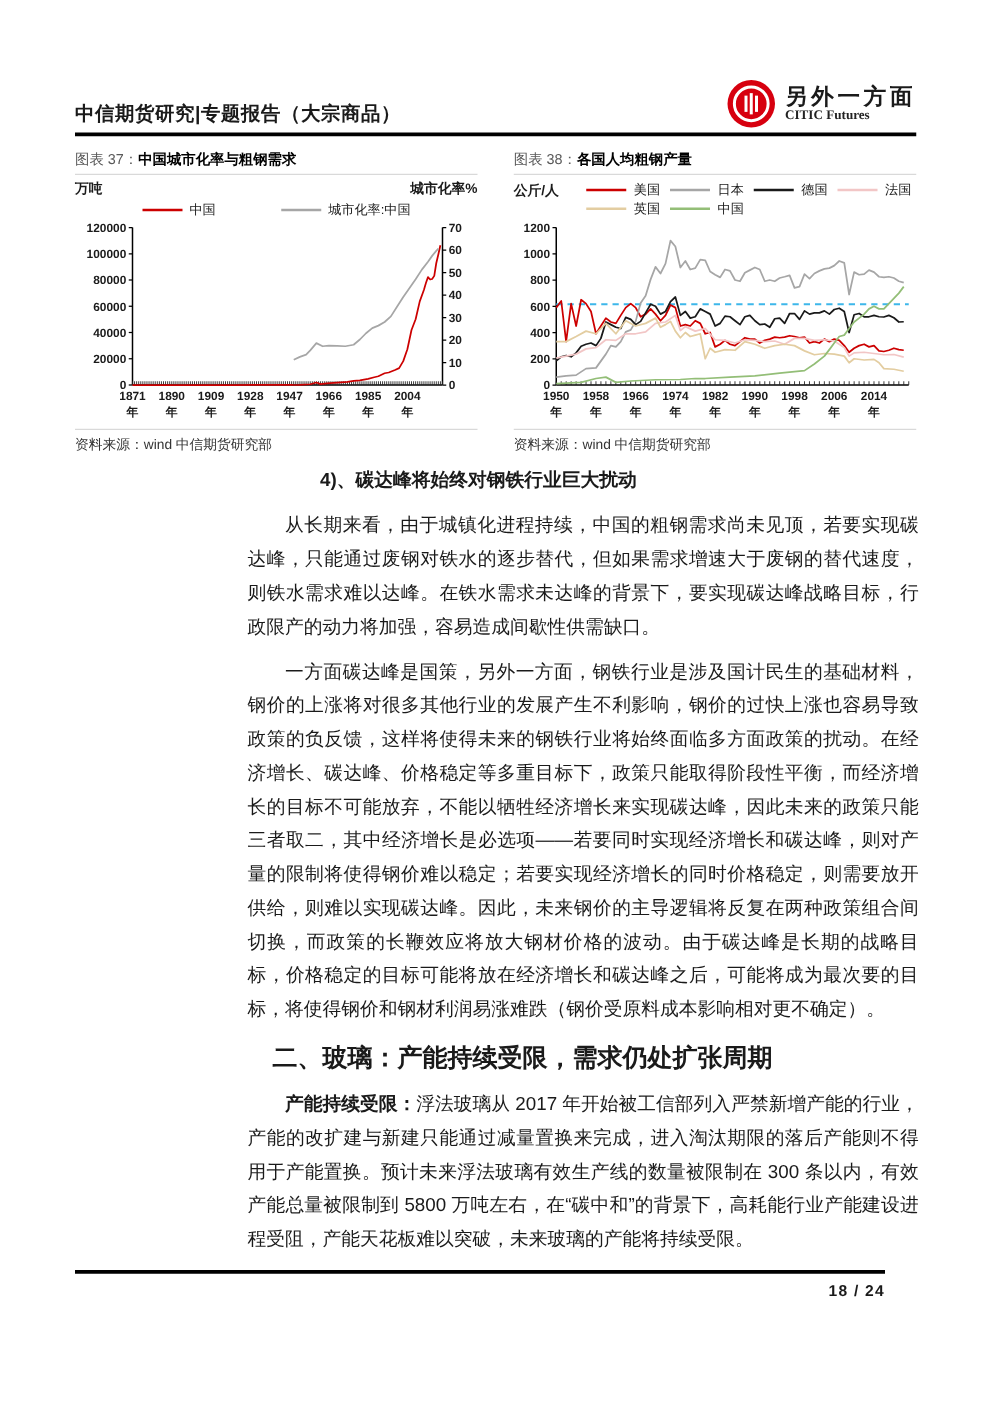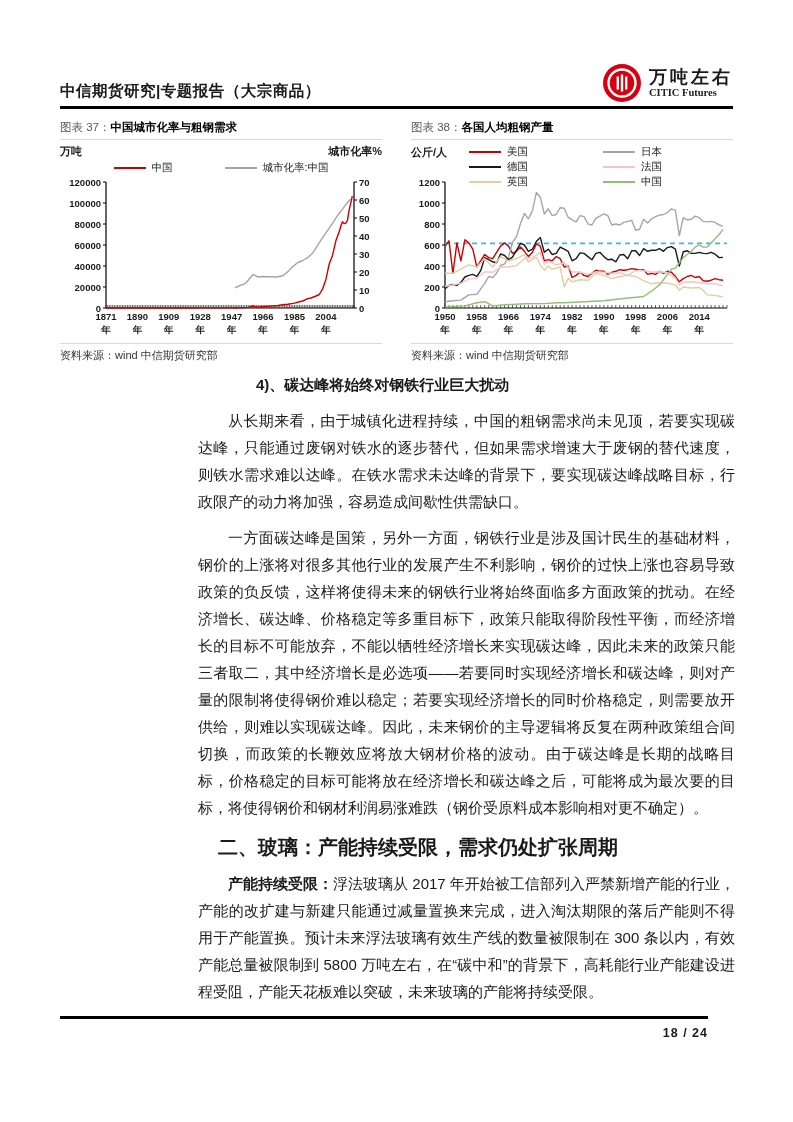--- a/index.html
+++ b/index.html
@@ -16,21 +16,21 @@
   .figs{display:flex;gap:29px;margin:10px 60px 0 60px;}
   .fig{width:322px;}
   .fig-title{font-size:11.5px;padding:1px 0 4px;}
   .fig-label{color:#595959;}
   .fig-name{font-weight:700;color:#000;}
   .rule{height:1px;background:#d9d9d9;}
   .fig-head{position:relative;margin-top:5px;height:30px;}
   .units{display:flex;justify-content:space-between;font-size:11px;font-weight:700;line-height:13px;}
   .unit-abs{position:absolute;left:0;top:0;font-size:11px;font-weight:700;}
   .legend{display:flex;justify-content:center;gap:52px;font-size:10.5px;margin-top:3px;}
-  .legend.grid3{display:grid;grid-template-columns:1fr 1fr;margin-left:58px;gap:1px 4px;justify-items:start;}
+  .legend.grid3{display:grid;grid-template-columns:1fr 1fr 1fr 1fr;margin-left:58px;gap:1px 4px;justify-items:start;}
   .leg-item{display:inline-flex;align-items:center;gap:6px;white-space:nowrap;}
   .leg-swatch{display:inline-block;width:32px;height:2px;}
   .chart-svg{display:block;margin-top:1px;}
   .tick{font-size:9.5px;font-weight:700;fill:#1a1a1a;font-family:"Liberation Sans","DejaVu Sans",sans-serif;}
   .source{font-size:11px;color:#333;padding:4px 0 0 0;}
   .src-wrap{margin-top:3px;}
   
   .body-text{margin:0 58px 0 198px;font-size:15px;line-height:27px;text-align:justify;}
   .h-steel{font-size:15px;font-weight:700;margin:8px 0 0 58px;}
   .h-glass{font-size:20px;font-weight:700;margin:13px 0 7px 20px;}
@@ -50,21 +50,21 @@
     <div class="header-title">中信期货研究|专题报告（大宗商品）</div>
     <div class="logo">
       <svg width="40" height="40" viewBox="0 0 40 40">
         <circle cx="20" cy="20" r="19" fill="#d7000f"></circle>
         <circle cx="20" cy="20" r="13.5" fill="none" stroke="#fff" stroke-width="2.4"></circle>
         <rect x="14.6" y="13.5" width="2.4" height="13" fill="#fff"></rect>
         <rect x="18.8" y="11.5" width="2.4" height="17" fill="#fff"></rect>
         <rect x="23" y="13.5" width="2.4" height="13" fill="#fff"></rect>
       </svg>
       <div class="logo-txt">
-        <span class="logo-cn">万吨左右</span>
+        <span class="logo-cn">另外一方面</span>
         <span class="logo-en">CITIC Futures</span>
       </div>
     </div>
   </div>
 
   <div class="figs">
 
     <div class="fig">
       <div class="fig-title">
         <span class="fig-label">图表 37：</span><span class="fig-name">中国城市化率与粗钢需求</span>

